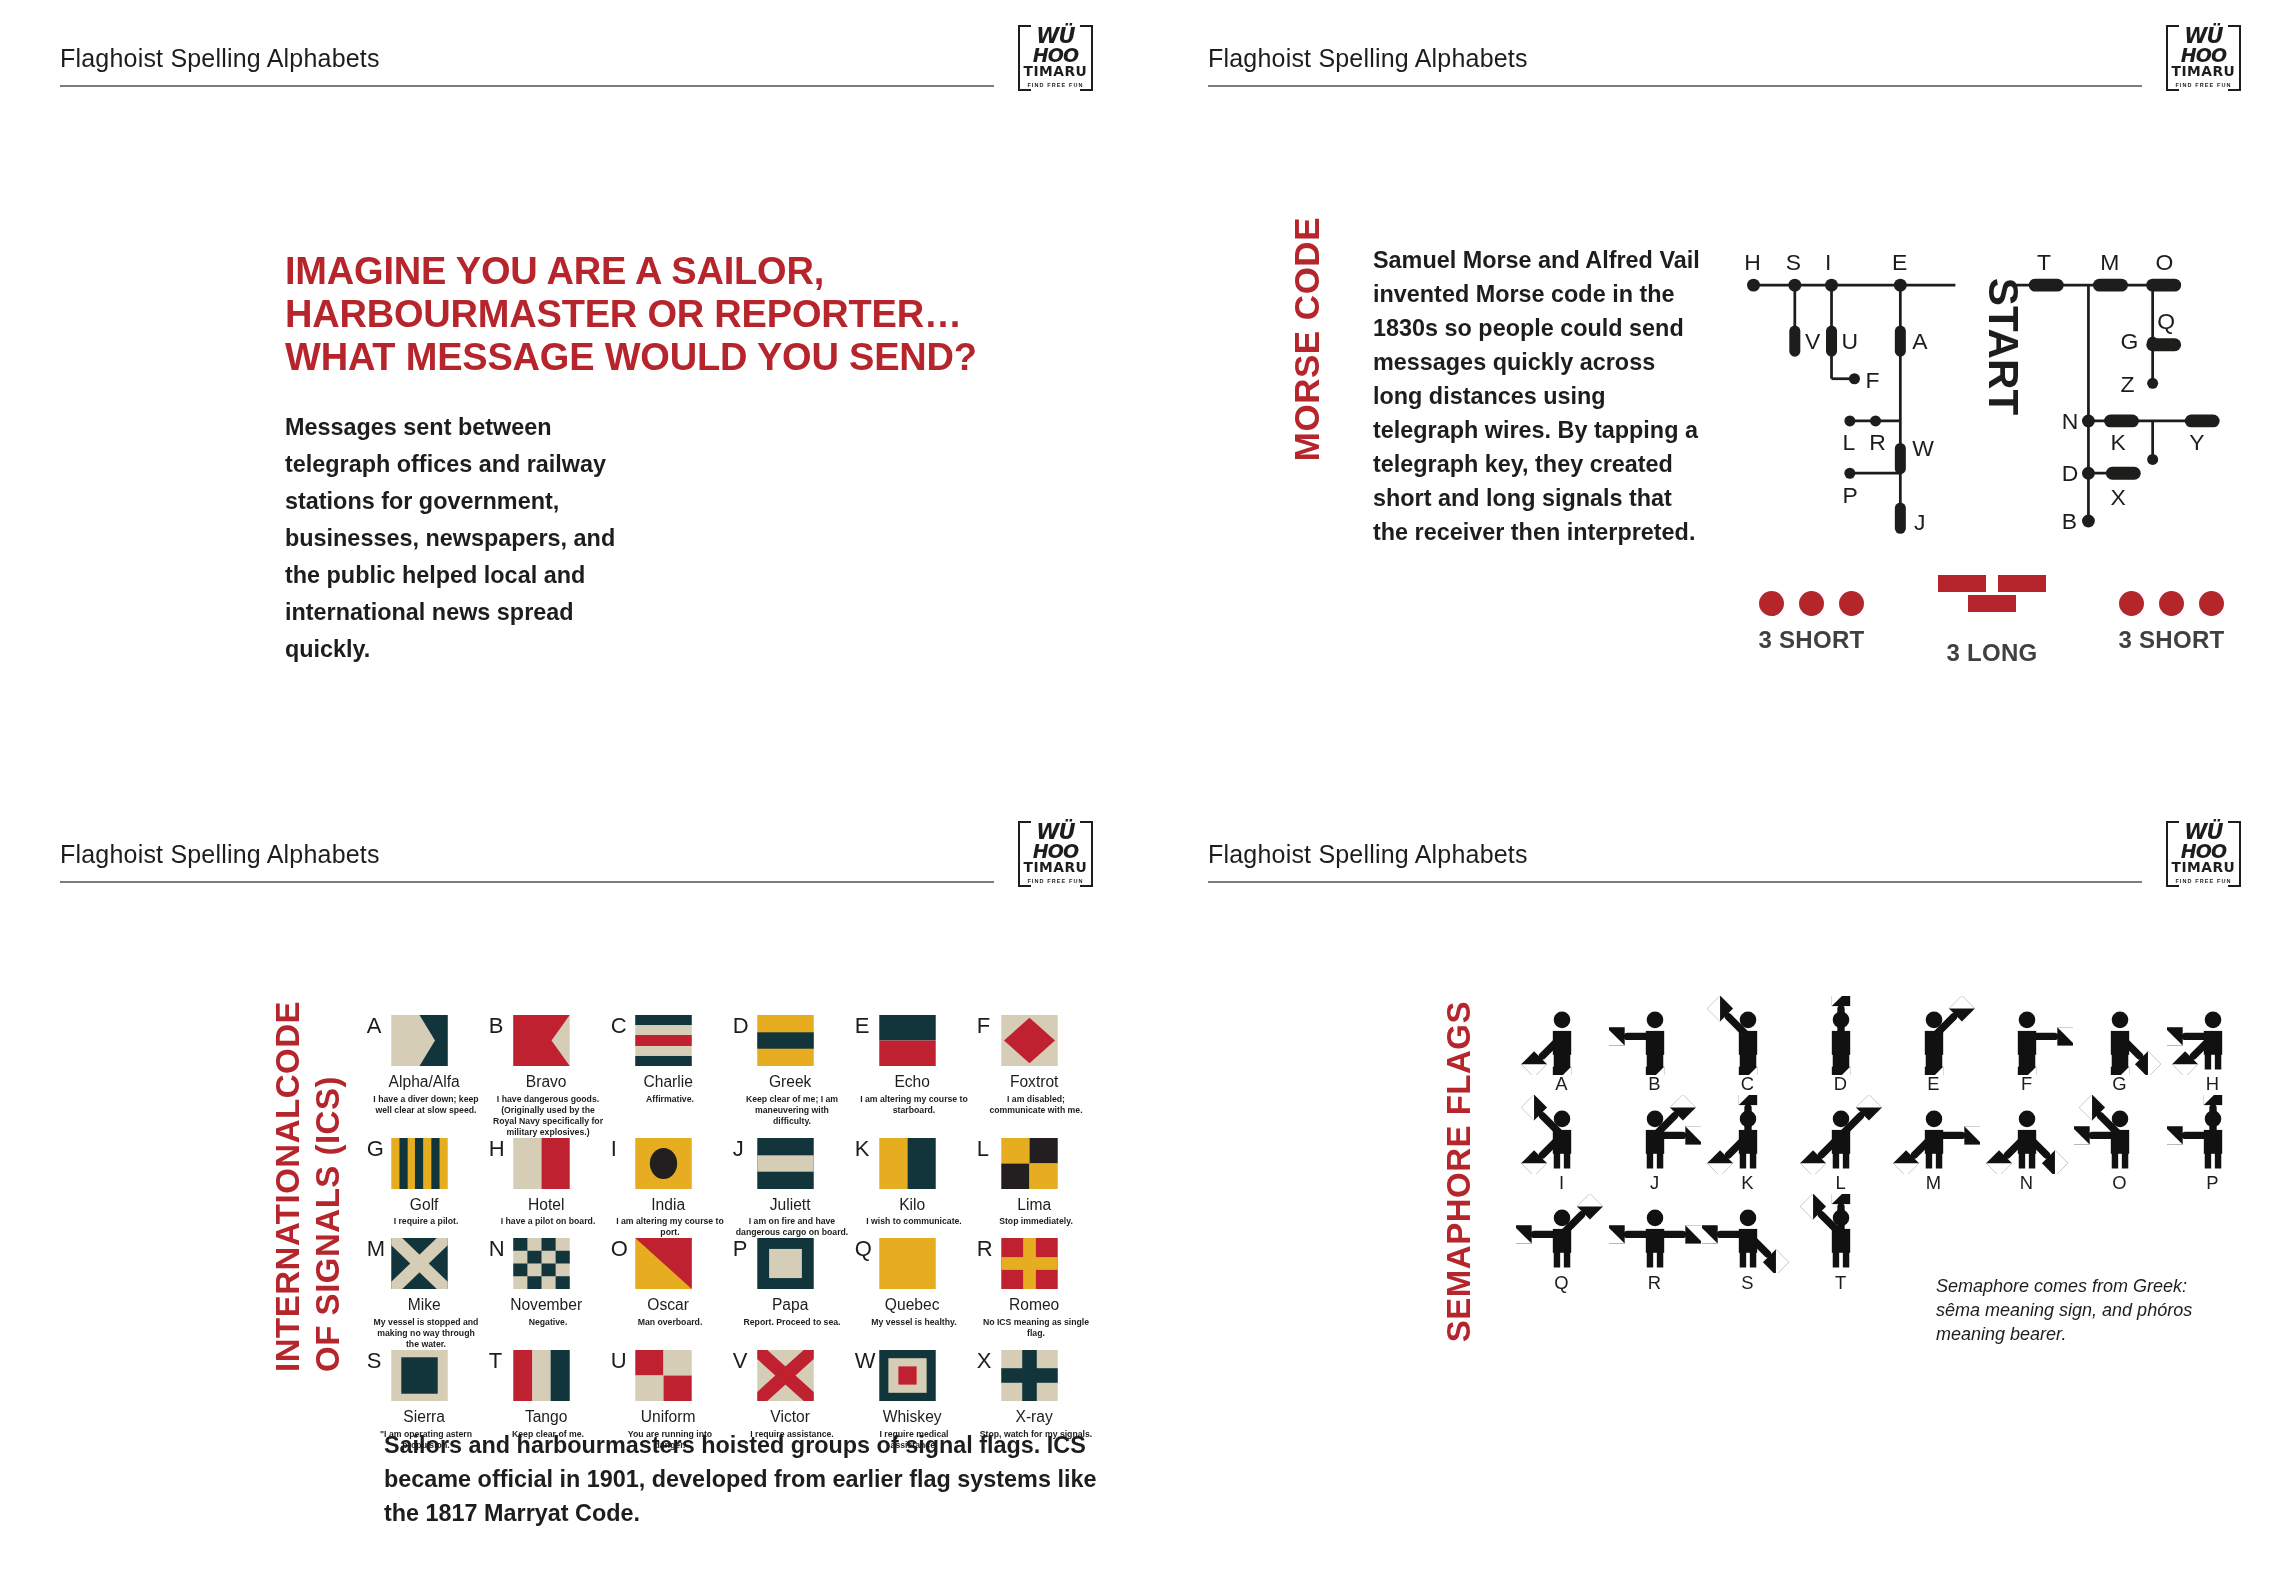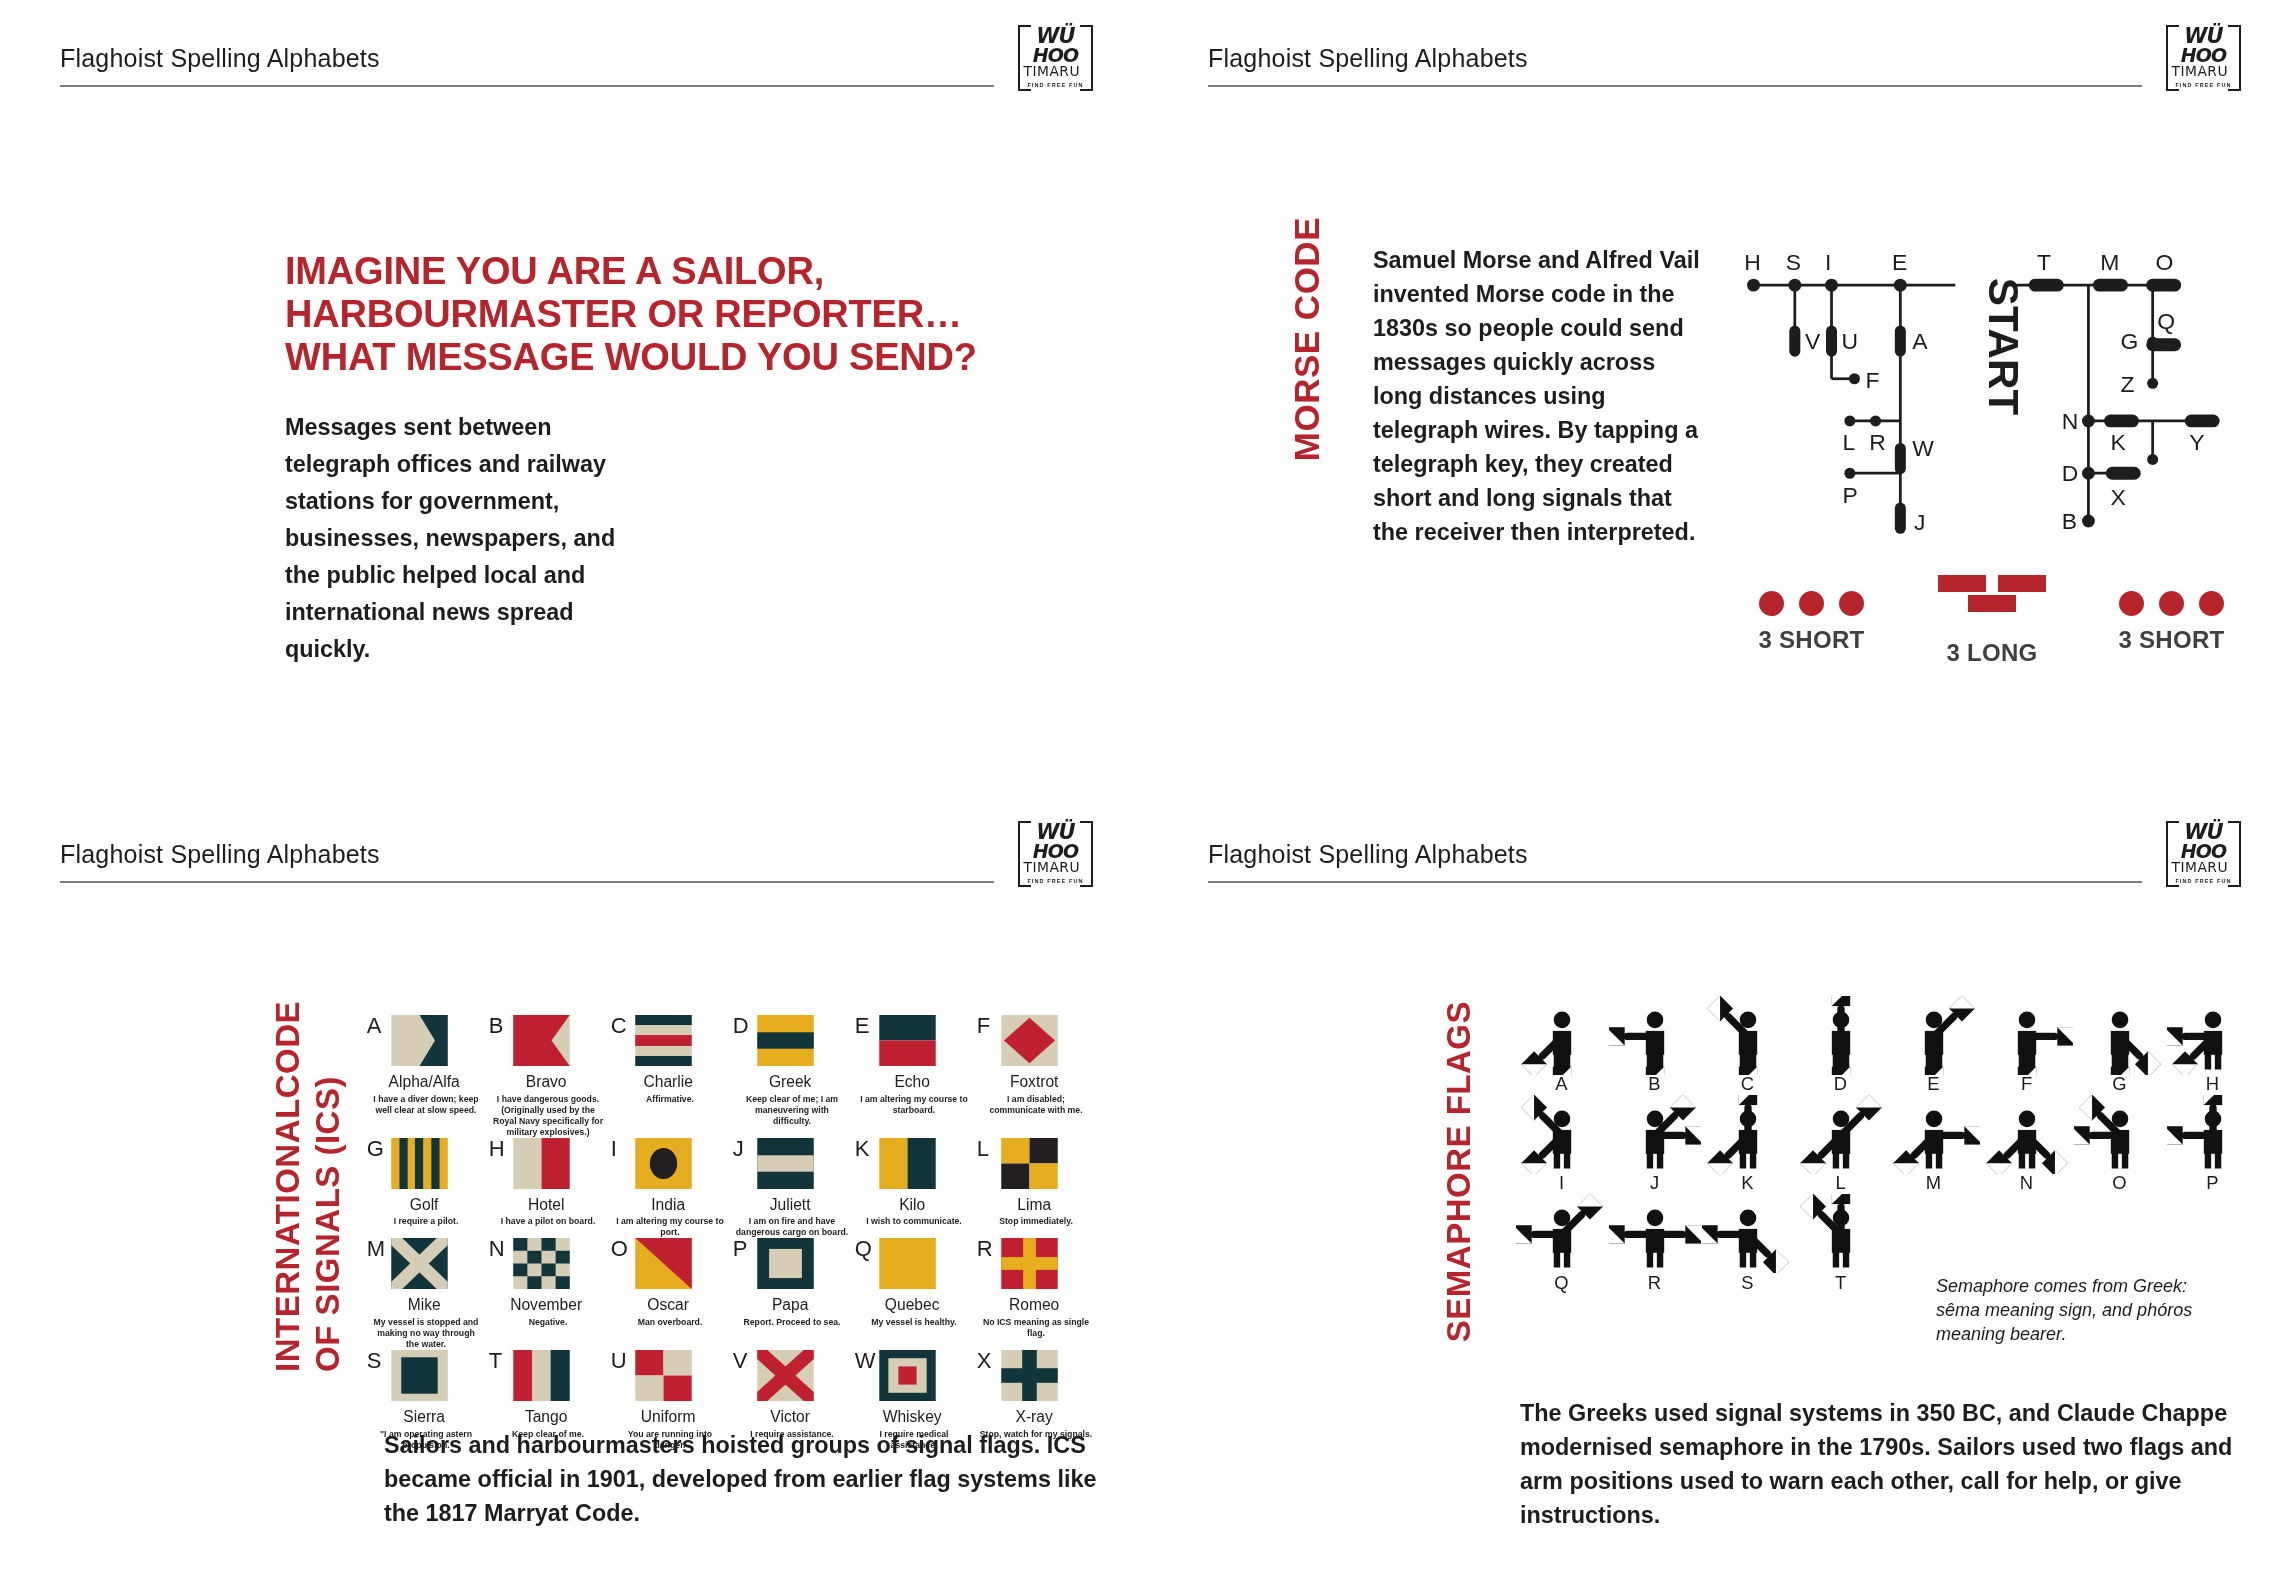--- a/index.html
+++ b/index.html
@@ -17,21 +17,21 @@
   .phead .rule{position:absolute;left:0;right:99px;top:41px;height:1.8px;background:#7d7d7d;}
   .logo{position:absolute;right:0;top:-26px;width:75px;height:75px;}
   .logo .brk{position:absolute;top:7.3px;bottom:1.8px;width:11px;border:2.8px solid #1d1d1b;}
   .logo .brk.l{left:0;border-right:none;}
   .logo .brk.r{right:0;border-left:none;}
   .logo .wu{position:absolute;left:7.3px;right:7.3px;top:9.2px;text-align:center;font-family:"DejaVu Sans",sans-serif;
             font-weight:700;font-style:italic;font-size:21px;line-height:18.4px;letter-spacing:-0.9px;}
   .logo .hoo{position:absolute;left:7.3px;right:7.3px;top:27.5px;text-align:center;font-family:"DejaVu Sans",sans-serif;
             font-weight:700;font-style:italic;font-size:19px;line-height:18.4px;letter-spacing:-0.9px;}
   .logo .tim{position:absolute;left:5.5px;right:21px;top:46px;text-align:center;font-family:"DejaVu Sans",sans-serif;
-            font-weight:400;font-size:13.8px;line-height:14.7px;letter-spacing:0.5px;}
+            font-weight:700;font-size:13.8px;line-height:14.7px;letter-spacing:0.5px;}
   .logo .fff{position:absolute;left:0;right:0;top:64px;text-align:center;font-size:5.5px;letter-spacing:1.1px;font-weight:700;}
 
   
   .headline{position:absolute;left:285px;top:225px;width:762px;color:#b5252b;font-weight:700;
             font-size:38px;line-height:43px;letter-spacing:-0.2px;}
   .cols{position:absolute;left:285px;top:397px;width:771px;display:flex;gap:31px;margin-top:12px;}
   .cols p{margin:0;width:367px;font-weight:700;font-size:23.4px;line-height:37px;color:#1d1d1b;}
 
   
   .vtitle{position:absolute;color:#b5252b;font-weight:700;writing-mode:vertical-rl;transform:rotate(180deg);
@@ -910,16 +910,15 @@
             <g transform="translate(19.59440840897845,13.59440840897846) rotate(315)">
               <rect x="-10" y="-10" width="20" height="20" fill="#111"></rect>
               <path d="M-10 -10 L10 -10 L-10 10 Z" fill="#fff"></path>
             </g>
           </svg>
           <div class="semlbl">T</div>
         </div>
       </div>
     </div>
   <p class="greek">Semaphore comes from Greek: sêma meaning sign, and phóros meaning bearer.</p>
-  <p class="sem-note">The Greeks used signal systems in 350 BC, and Claude Chappe modernised semaphore in the 1790s. Sailors used two flags and arm positions used to warn each other, call for help, or give instructions.</p>
 
 </div>
 
 
 </body></html>

